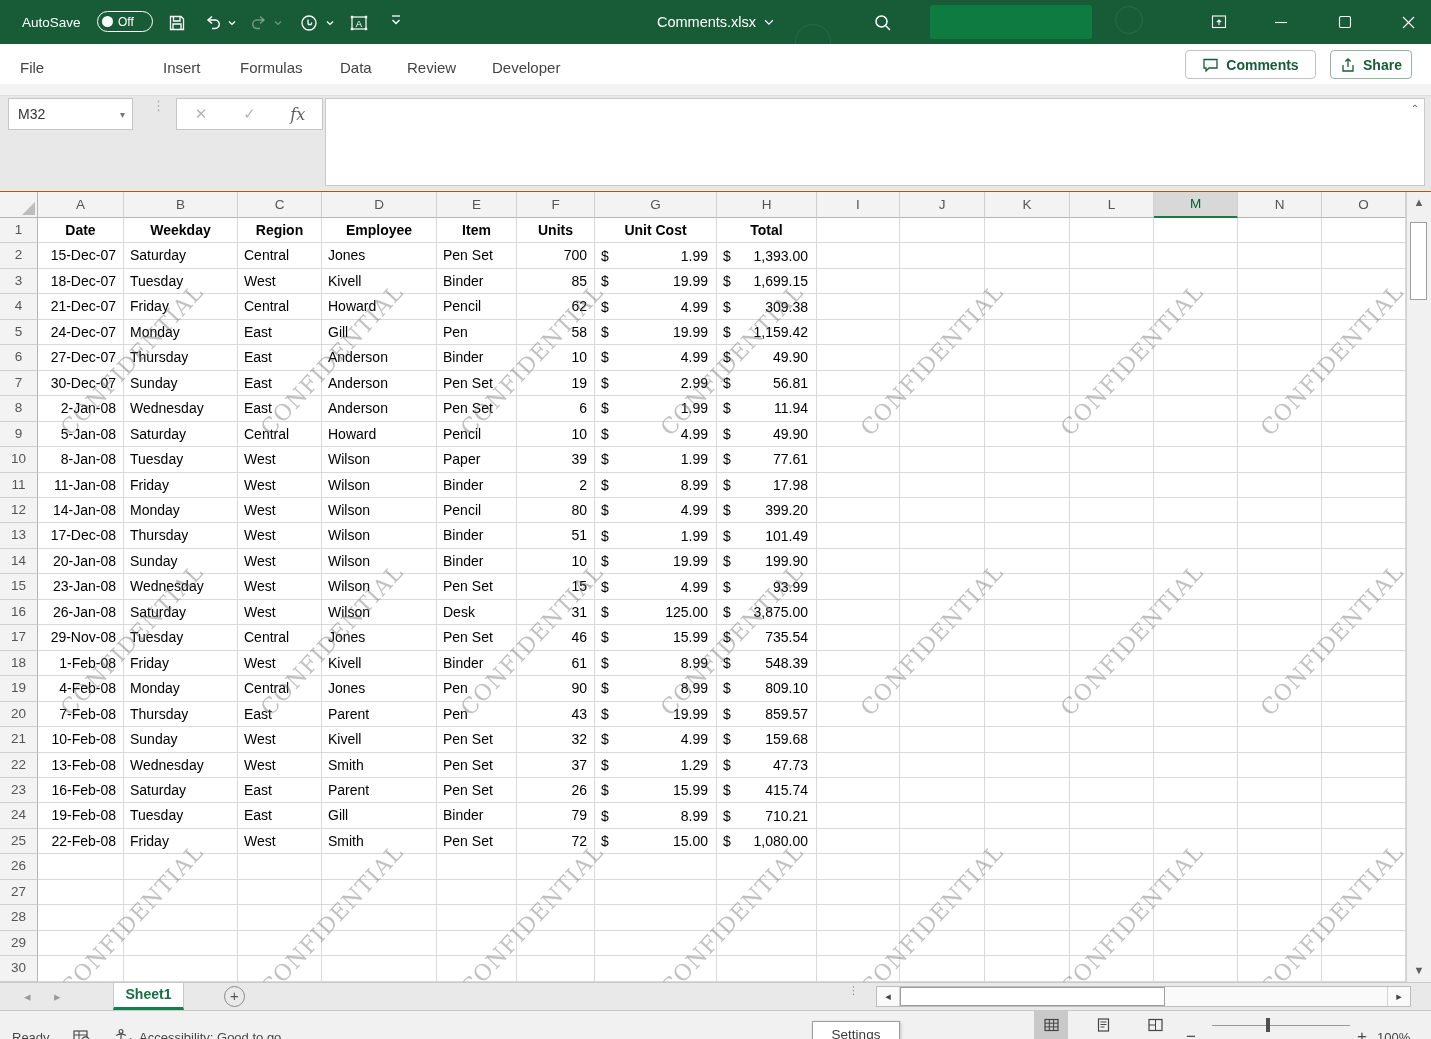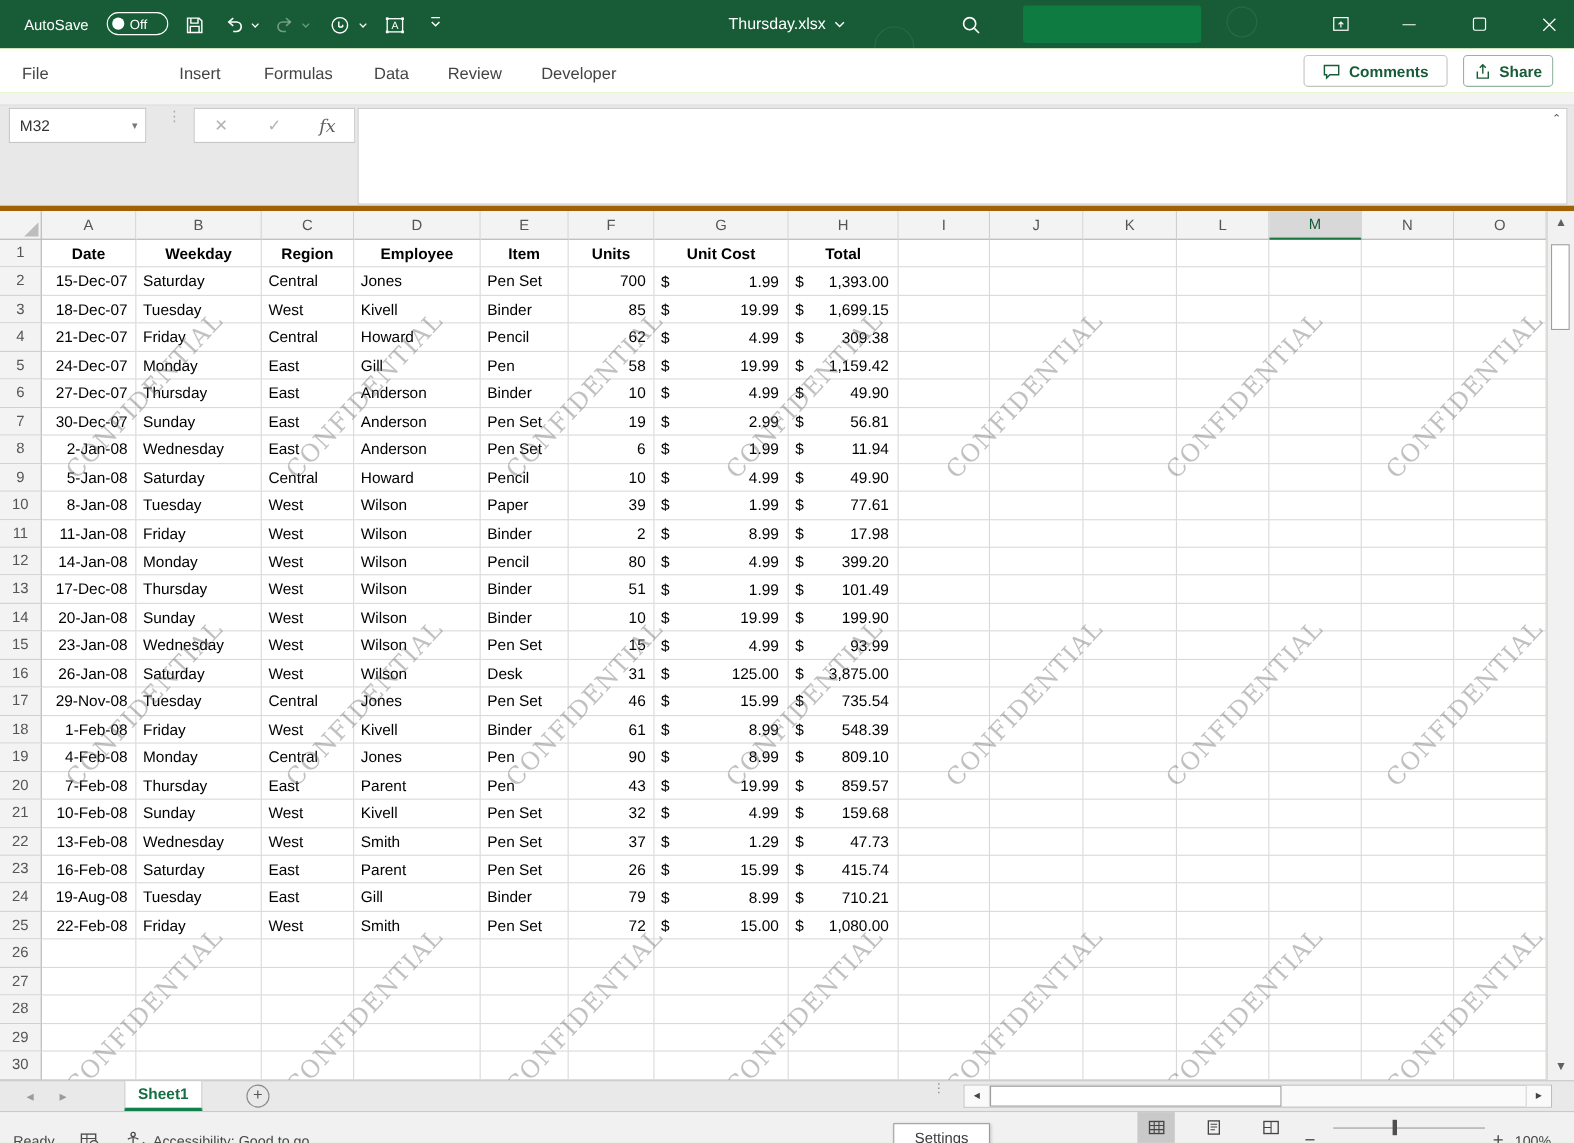--- a/index.html
+++ b/index.html
@@ -1,37 +1,37 @@
 <!DOCTYPE html>
 <html><head>
 <meta charset="utf-8">
 <style>
   html,body{margin:0;padding:0;background:#fff;}
-  .app{position:relative;width:1431px;height:1039px;overflow:hidden;font-family:"Liberation Sans",sans-serif;background:#bef264;}
+  .app{position:relative;width:1431px;height:1039px;overflow:hidden;font-family:"Liberation Sans",sans-serif;background:#c4b5fd;}
   
   .titlebar{position:absolute;left:0;top:0;width:1431px;height:44px;background:#185c37;color:#fff;}
   .tb-item{position:absolute;top:0;height:44px;display:flex;align-items:center;}
   .autosave-label{left:22px;font-size:13.5px;}
   .as-pill{position:absolute;left:97px;top:11px;width:56px;height:21px;border:1.5px solid #fff;border-radius:12px;display:flex;align-items:center;box-sizing:border-box;cursor:pointer;}
   .as-knob{width:11px;height:11px;border-radius:50%;background:#fff;margin-left:4px;}
   .as-state{color:#fff;font-size:12px;margin-left:5px;}
   .qat-btn{position:absolute;top:12px;width:22px;height:22px;display:flex;align-items:center;justify-content:center;cursor:pointer;}
   .qat-chev{position:absolute;top:17px;width:12px;height:12px;display:flex;align-items:center;justify-content:center;cursor:pointer;}
   .title-center{position:absolute;left:50%;top:0;transform:translateX(-50%);height:44px;display:flex;align-items:center;gap:7px;font-size:14.5px;color:#fff;cursor:pointer;}
   .search-btn{position:absolute;left:872px;top:12px;width:22px;height:22px;cursor:pointer;}
   .mask-box{position:absolute;left:930px;top:5px;width:162px;height:34px;background:#0e7c41;border-radius:3px;}
   .winbtn{position:absolute;top:0;width:46px;height:44px;display:flex;align-items:center;justify-content:center;cursor:pointer;}
   .deco{position:absolute;border:1px solid rgba(255,255,255,0.08);border-radius:50%;}
   
   .tabsrow{position:absolute;left:0;top:44px;width:1431px;height:40px;background:#fff;}
   .rtab{position:absolute;top:4px;height:40px;line-height:40px;font-size:15px;color:#444;cursor:pointer;}
   .pillbtn{position:absolute;top:6px;height:29px;background:#fff;border:1px solid #c3c3c1;border-radius:4px;display:flex;align-items:center;justify-content:center;gap:7px;color:#185c37;font-size:14px;font-weight:bold;box-sizing:border-box;cursor:pointer;}
   .ribbonstrip{position:absolute;left:0;top:84px;width:1431px;height:12px;background:#f3f3f3;border-bottom:1px solid #dcdcdc;box-sizing:border-box;}
   
-  .fregion{position:absolute;left:0;top:96px;width:1431px;height:96px;background:#e8e8e8;border-bottom:5px solid #a16207;box-sizing:border-box;}
+  .fregion{position:absolute;left:0;top:96px;width:1431px;height:96px;background:#e8e8e8;border-bottom:1px solid #a16207;box-sizing:border-box;}
   .namebox{position:absolute;left:8px;top:2px;width:125px;height:32px;background:#fff;border:1px solid #c6c6c6;box-sizing:border-box;display:flex;align-items:center;cursor:pointer;}
   .namebox .nb-text{margin-left:9px;font-size:14px;color:#333;flex:1;}
   .nb-arrow{color:#777;font-size:10px;margin-right:7px;}
   .fdots{position:absolute;left:152px;top:6px;width:10px;height:24px;color:#a9a9a9;font-size:13px;letter-spacing:0;line-height:8px;text-align:center;cursor:pointer;}
   .fxgroup{position:absolute;left:176px;top:2px;width:147px;height:32px;background:#fff;border:1px solid #c6c6c6;box-sizing:border-box;display:flex;align-items:center;justify-content:space-around;}
   .fxbtn{width:28px;text-align:center;cursor:pointer;}
   .fxX{color:#b3b3b3;font-size:15px;}
   .fxV{color:#b3b3b3;font-size:15px;}
   .fxfx{color:#5f5f5f;font-size:16px;font-style:italic;font-family:"DejaVu Serif",serif;}
   .finput{position:absolute;left:325px;top:2px;width:1100px;height:88px;background:#fff;border:1px solid #c9c9c9;box-sizing:border-box;font-size:14px;color:#000;padding:4px 20px 4px 6px;cursor:text;}
@@ -140,21 +140,21 @@
         <text x="11" y="13.6" text-anchor="middle" font-size="9.5" fill="#fff" font-family="Liberation Sans, sans-serif">A</text>
       </svg>
     </div>
     <div class="qat-chev" style="left:390px;top:14px;">
       <svg width="12" height="14" viewBox="0 0 12 14">
           <path d="M2 3 H10" stroke="#fff" stroke-width="1.3"></path>
           <path d="M2.5 7 L6 10.5 L9.5 7" fill="none" stroke="#fff" stroke-width="1.3"></path>
         </svg>
     </div>
     <div class="title-center">
-      <span>Thursday.xlsx</span>
+      <span>Comments.xlsx</span>
       <svg width="11" height="11" viewBox="0 0 10 10">
           <path d="M1.5 3 L5 6.5 L8.5 3" fill="none" stroke="#fff" stroke-width="1.2"></path>
         </svg>
     </div>
     <div class="search-btn">
       <svg width="22" height="22" viewBox="0 0 22 22">
         <circle cx="9.5" cy="9.5" r="5.5" fill="none" stroke="#fff" stroke-width="1.5"></circle>
         <path d="M13.8 13.8 L18 18" stroke="#fff" stroke-width="1.5"></path>
       </svg>
     </div>
@@ -734,21 +734,21 @@
         <span>415.74</span>
       </div>
       <div class="gc cell"></div>
       <div class="gc cell"></div>
       <div class="gc cell"></div>
       <div class="gc cell"></div>
       <div class="gc cell"></div>
       <div class="gc cell"></div>
       <div class="gc cell"></div>
       <div class="gc rh">24</div>
-      <div class="gc cell ar">19-Aug-08</div>
+      <div class="gc cell ar">19-Feb-08</div>
       <div class="gc cell al">Tuesday</div>
       <div class="gc cell al">East</div>
       <div class="gc cell al">Gill</div>
       <div class="gc cell al">Binder</div>
       <div class="gc cell ar">79</div>
       <div class="gc cell acc">
         <span>$</span>
         <span>8.99</span>
       </div>
       <div class="gc cell acc">

